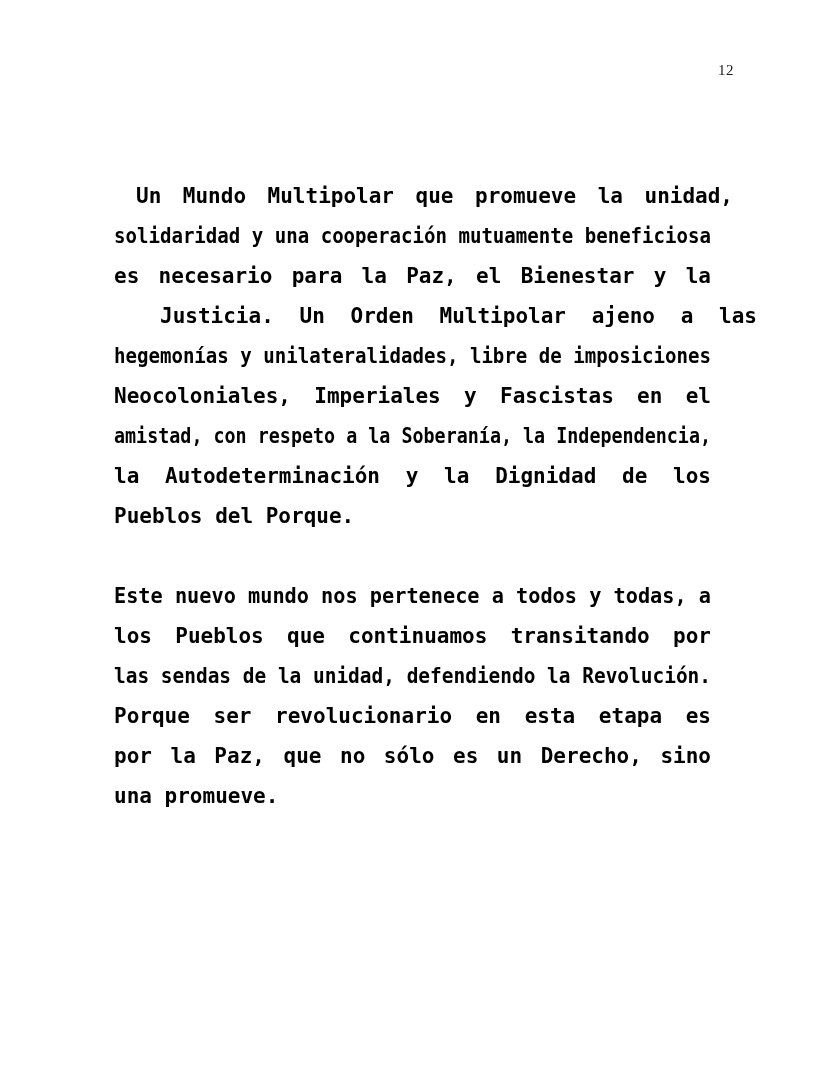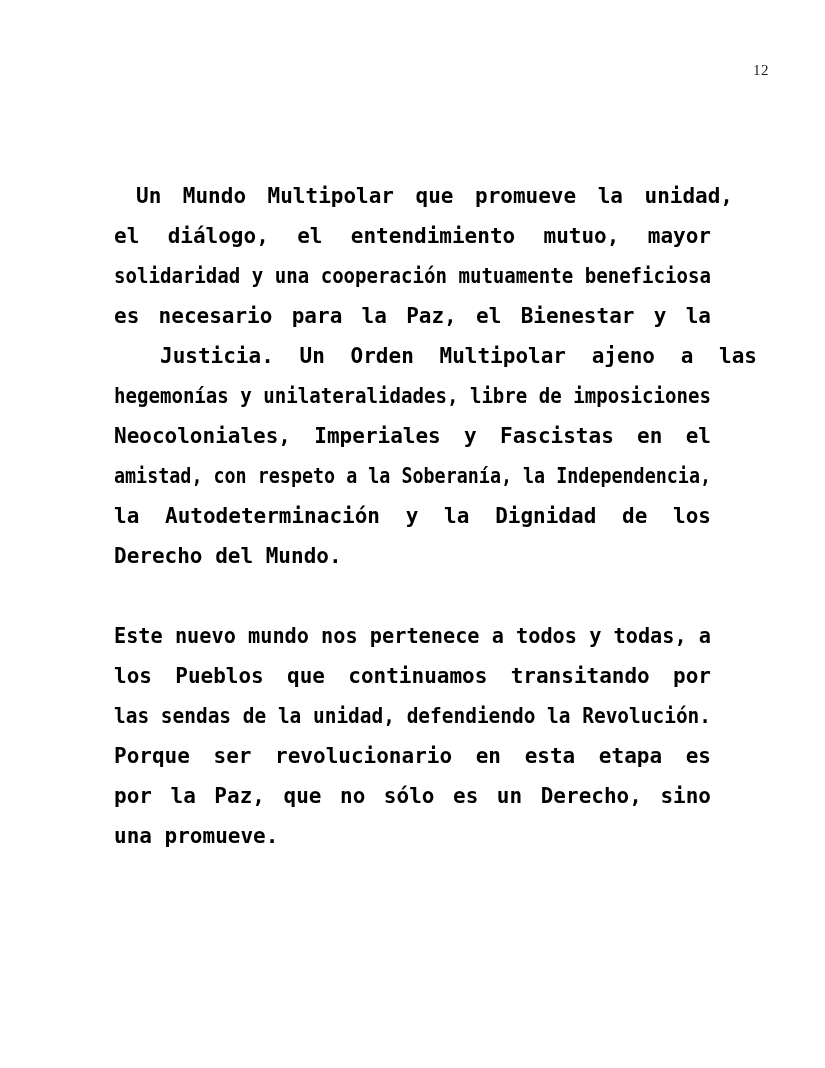--- a/index.html
+++ b/index.html
@@ -13,21 +13,21 @@
     height: 1068px;
     background: #ffffff;
     overflow: hidden;
   }
   #page-number {
     position: absolute;
     top: 62px;
     left: 0;
     width: 100%;
     text-align: right;
-    padding-right: 56px;
+    padding-right: 91px;
     box-sizing: border-box;
     font-family: "Liberation Serif", "DejaVu Serif", serif;
     font-size: 15px;
     color: #1a1a1a;
     letter-spacing: 0.5px;
   }
   #body-text {
     position: absolute;
     left: 114px;
     top: 176px;
@@ -55,29 +55,28 @@
 </head>
 <body>
 
 <div id="page">
 
   <div id="page-number">12</div>
 
   <div id="body-text">
       <div class="para">
         <div class="line" style="word-spacing: 8.89062px; margin-left: 22px;">Un Mundo Multipolar que promueve la unidad,</div>
-        <div class="line" style="word-spacing: 15.725px;">el diálogo, el entendimiento mutuo, mayor</div>
         <div class="line" style="transform: scaleX(0.90805);">solidaridad y una cooperación mutuamente beneficiosa</div>
         <div class="line" style="word-spacing: 6.66797px;">es necesario para la Paz, el Bienestar y la</div>
         <div class="line" style="word-spacing: 13.1042px; margin-left: 46px;">Justicia. Un Orden Multipolar ajeno a las</div>
         <div class="line" style="transform: scaleX(0.90805);">hegemonías y unilateralidades, libre de imposiciones</div>
         <div class="line" style="word-spacing: 10.6687px;">Neocoloniales, Imperiales y Fascistas en el</div>
         <div class="line" style="transform: scaleX(0.874425);">amistad, con respeto a la Soberanía, la Independencia,</div>
         <div class="line" style="word-spacing: 13.1042px;">la Autodeterminación y la Dignidad de los</div>
-        <div class="line">Derecho del Mundo.</div>
+        <div class="line">Pueblos del Porque.</div>
       </div>
       <div class="para">
         <div class="line" style="transform: scaleX(0.963656);">Este nuevo mundo nos pertenece a todos y todas, a</div>
         <div class="line" style="word-spacing: 10.6687px;">los Pueblos que continuamos transitando por</div>
         <div class="line" style="transform: scaleX(0.925873);">las sendas de la unidad, defendiendo la Revolución.</div>
         <div class="line" style="word-spacing: 10.9974px;">Porque ser revolucionario en esta etapa es</div>
         <div class="line" style="word-spacing: 5.92708px;">por la Paz, que no sólo es un Derecho, sino</div>
         <div class="line">una promueve.</div>
       </div>
     </div>

